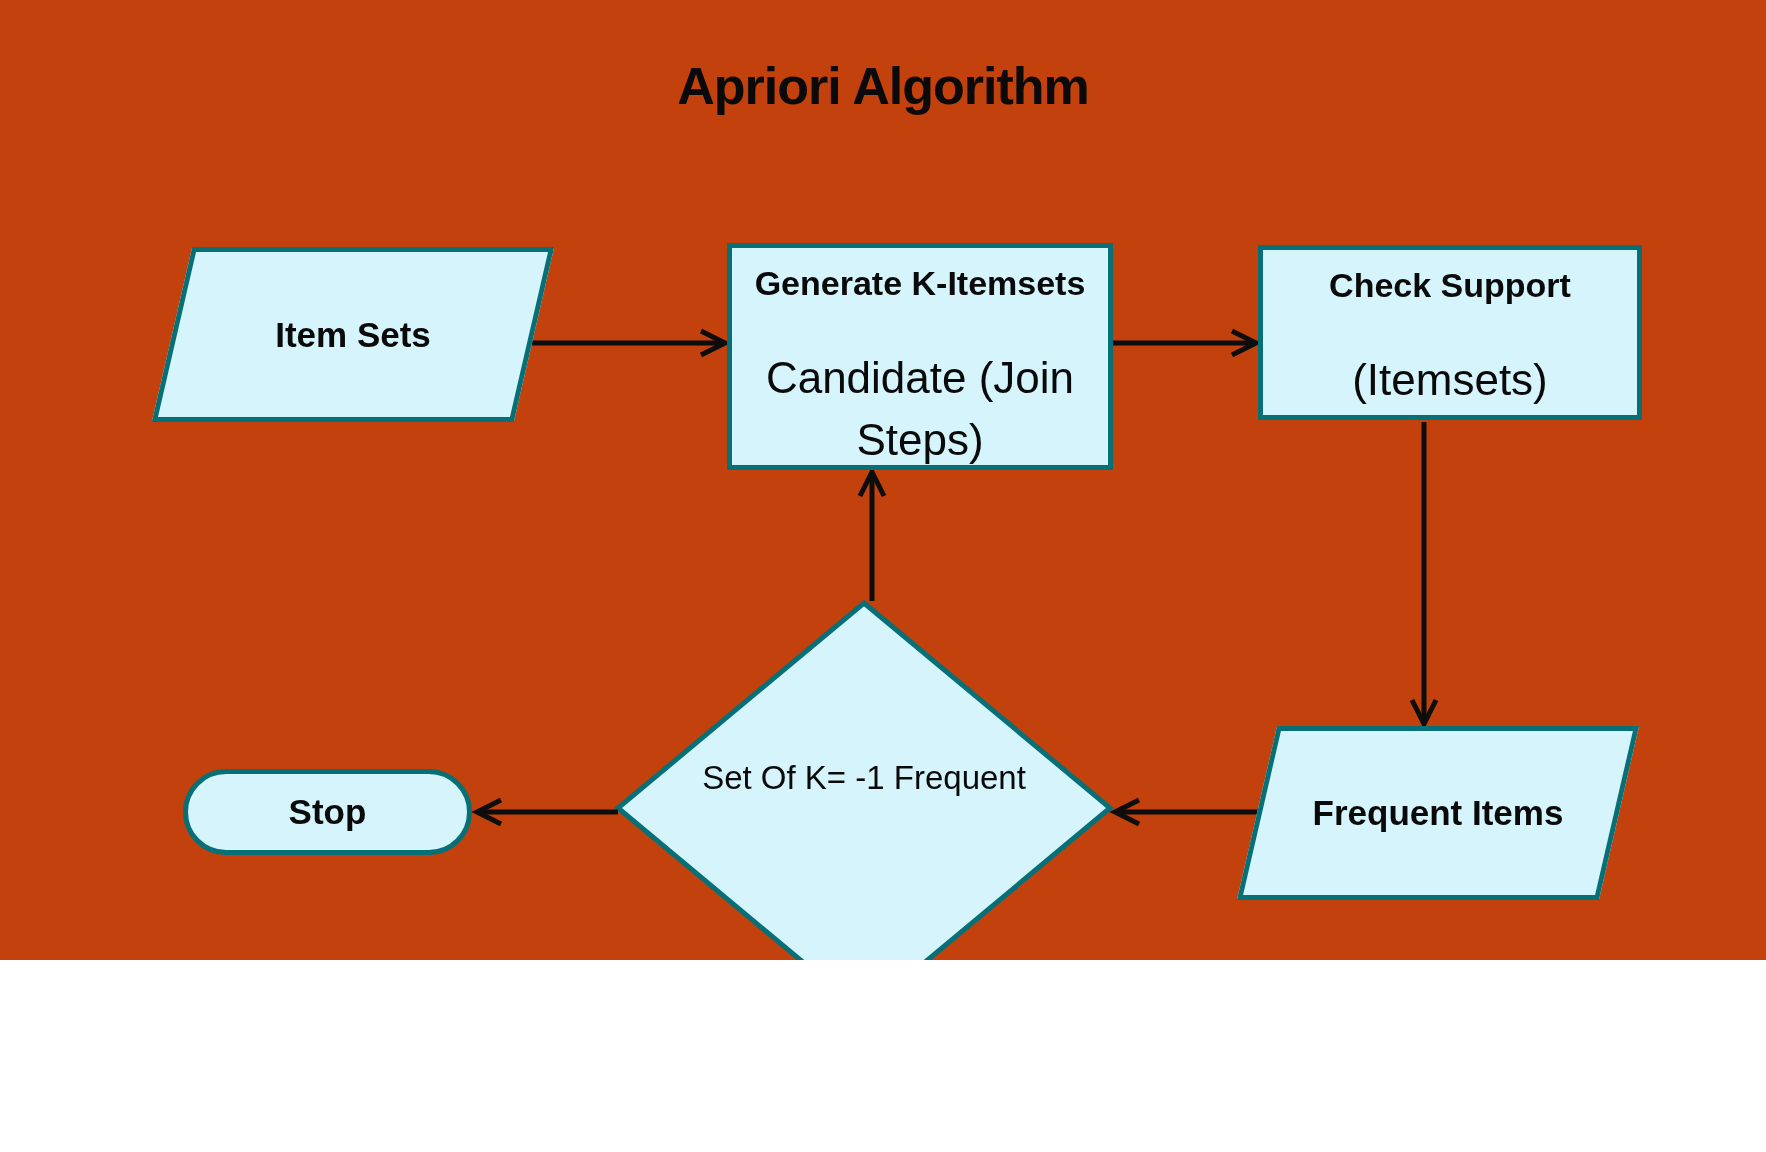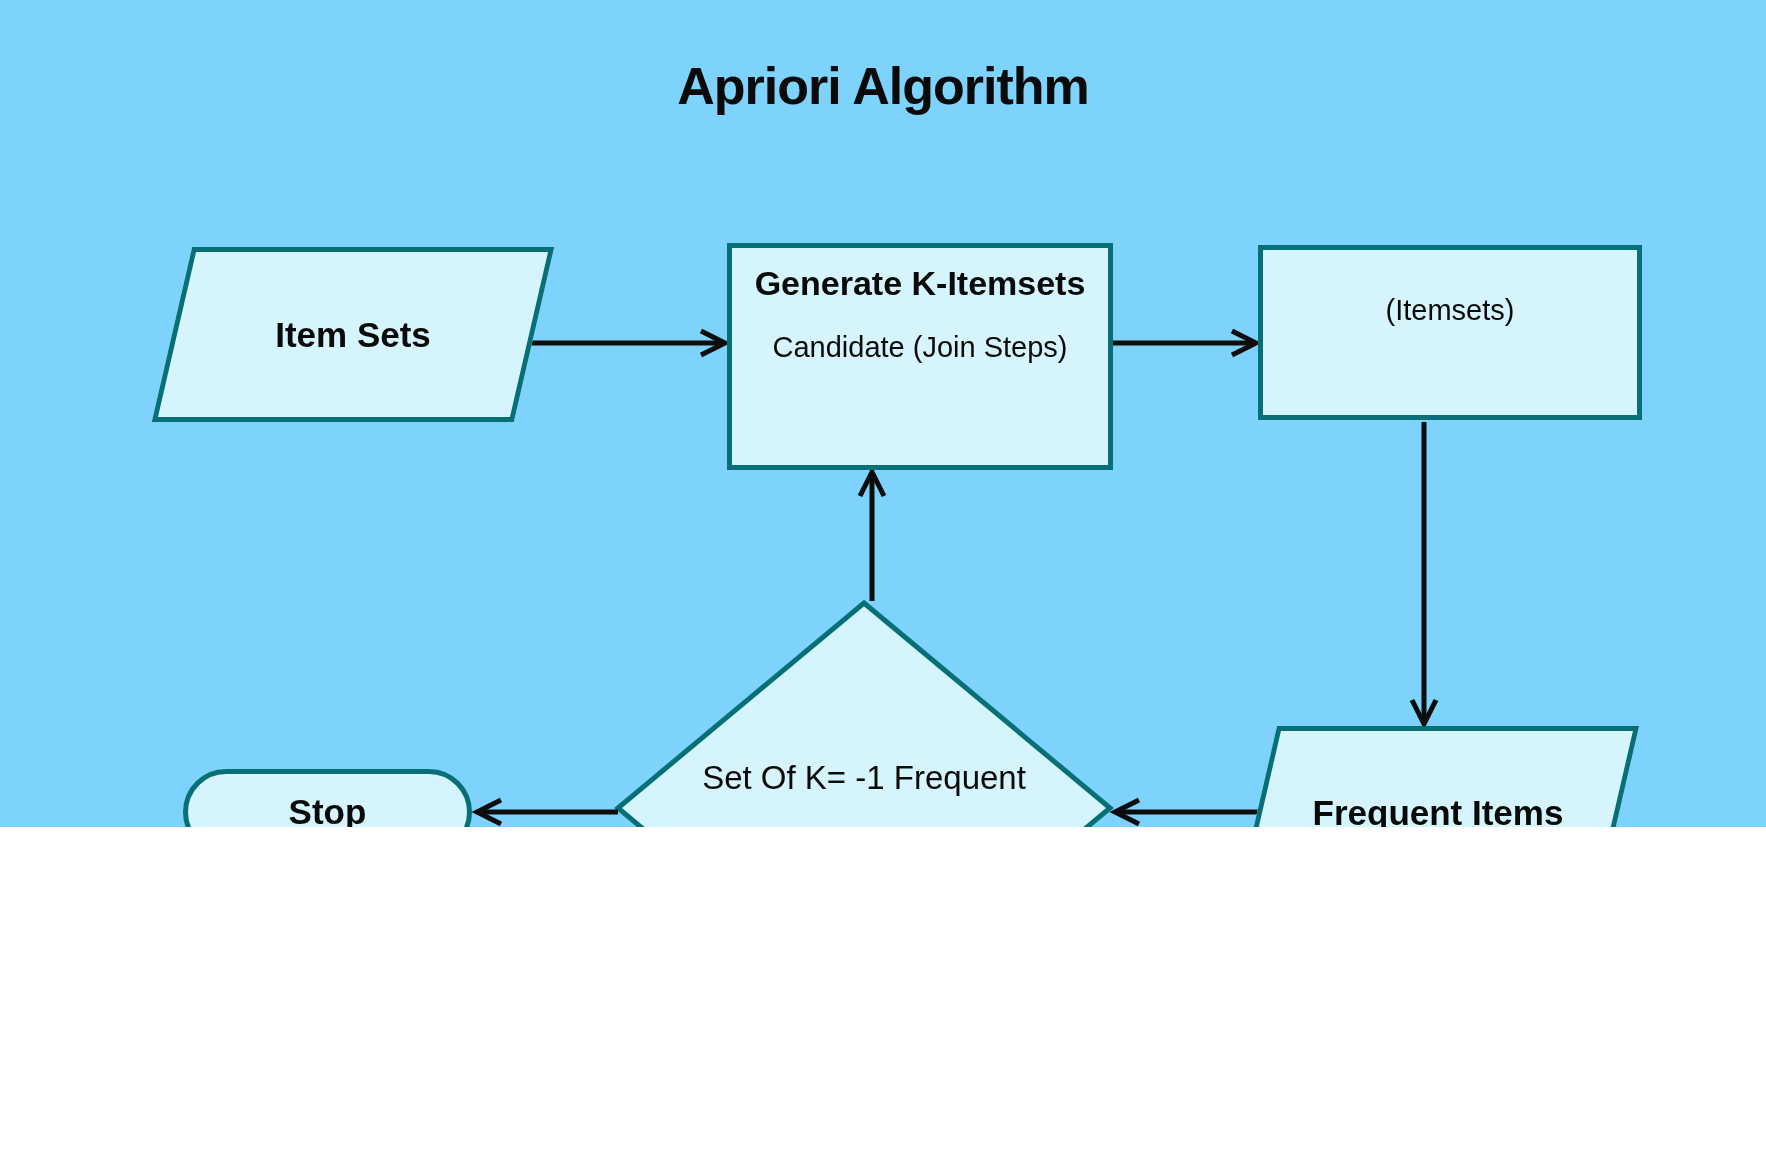--- a/index.html
+++ b/index.html
@@ -2,22 +2,22 @@
 <html><head>
 <meta charset="utf-8">
 <style>
   * { margin: 0; padding: 0; box-sizing: border-box; }
   html, body { background: #ffffff; }
   body { font-family: "Liberation Sans", "DejaVu Sans", sans-serif; color: #0a0a0a; }
 
   .canvas {
     position: relative;
     width: 1766px;
-    height: 827px;
-    background: #7dd3fc;
+    height: 960px;
+    background: #c2410c;
     overflow: hidden;
   }
 
   .page-title {
     position: absolute;
     top: 56px;
     left: 0;
     width: 100%;
     text-align: center;
     font-size: 52px;
@@ -52,21 +52,21 @@
   .node-generate { left: 727px; top: 243px; width: 386px; height: 227px; }
   .node-check    { left: 1258px; top: 245px; width: 384px; height: 175px; }
 
   .node-stop {
     left: 183px; top: 769px; width: 289px; height: 86px;
     border-radius: 43px;
     display: flex; align-items: center; justify-content: center;
   }
 
   .shape-title { font-size: 34px; font-weight: bold; }
-  .shape-sub   { font-size: 29px; font-weight: normal; margin-top: 24px; line-height: 1.42; max-width: 330px; }
+  .shape-sub   { font-size: 44px; font-weight: normal; margin-top: 44px; line-height: 1.42; max-width: 330px; }
   .big-label   { font-size: 35px; font-weight: bold; }
 
   .decision-label {
     position: absolute;
     left: 614px; top: 752px; width: 500px;
     text-align: center;
     font-size: 33px; font-weight: normal;
     line-height: 1.58;
   }
 
@@ -131,20 +131,21 @@
       <span class="big-label">Item Sets</span>
     </div>
   </div>
 
   <div class="shape process node-generate">
     <span class="shape-title">Generate K-Itemsets</span>
     <span class="shape-sub">Candidate (Join Steps)</span>
   </div>
 
   <div class="shape process node-check">
+    <span class="shape-title">Check Support</span>
     <span class="shape-sub">(Itemsets)</span>
   </div>
 
   <div class="shape parallelogram node-frequent">
     <div class="label-wrap">
       <span class="big-label">Frequent Items</span>
     </div>
   </div>
 
   <div class="decision-label">

